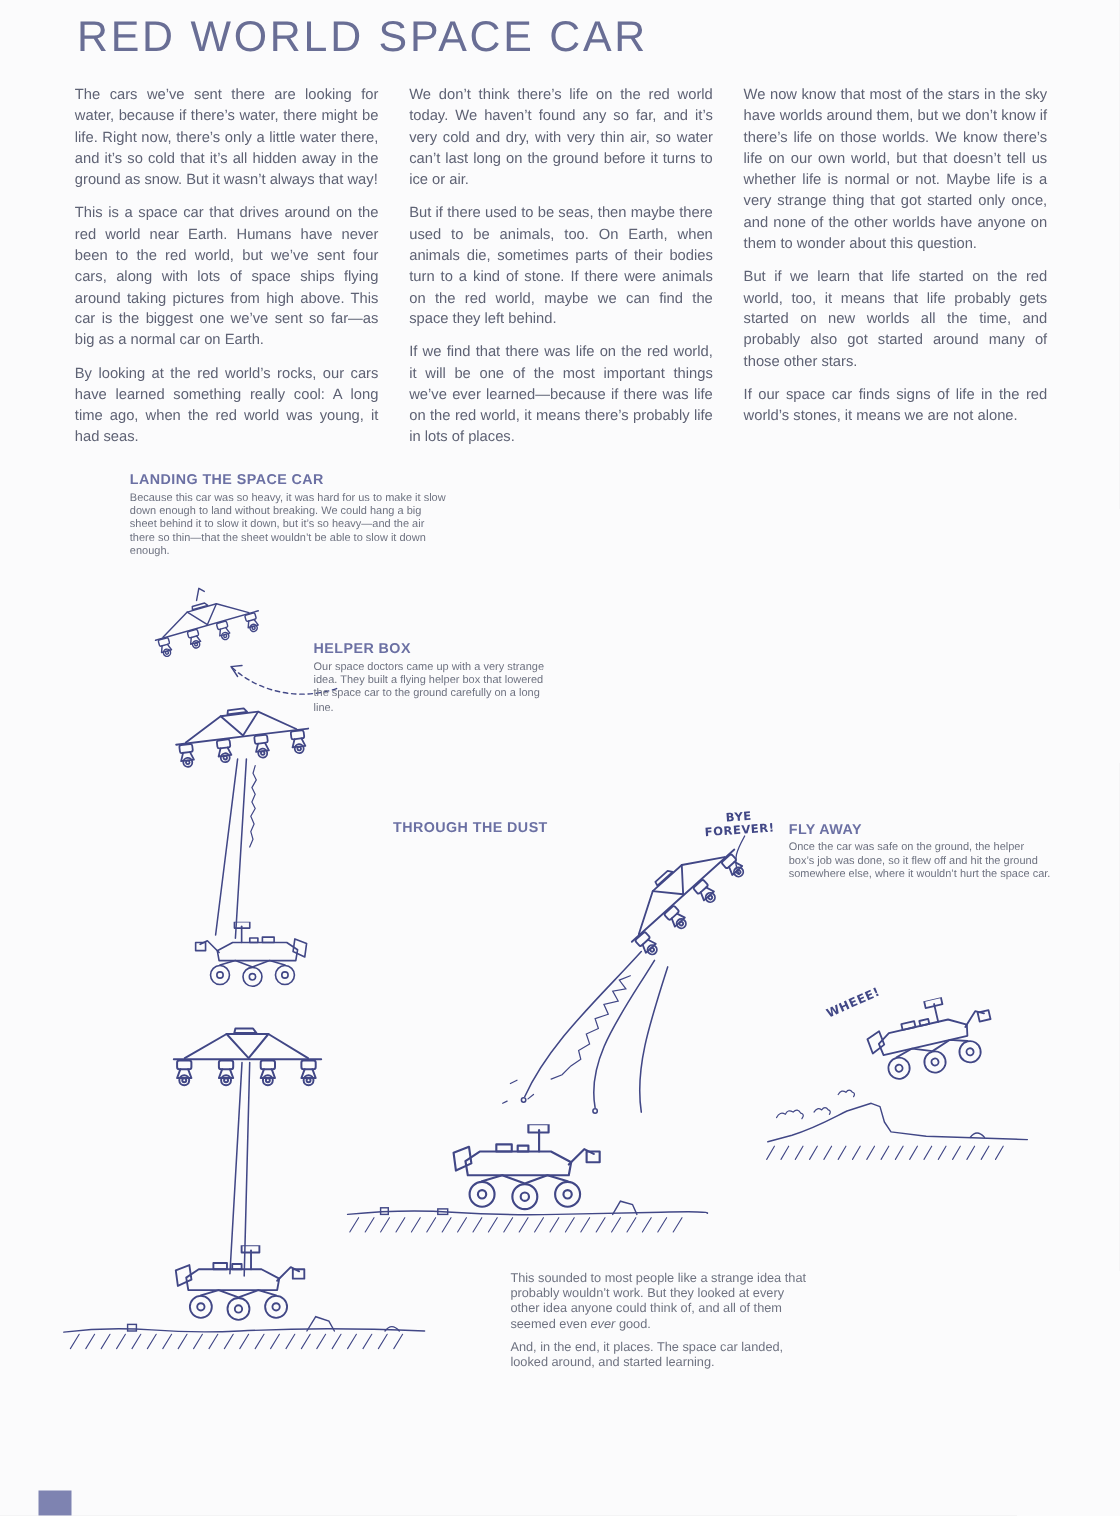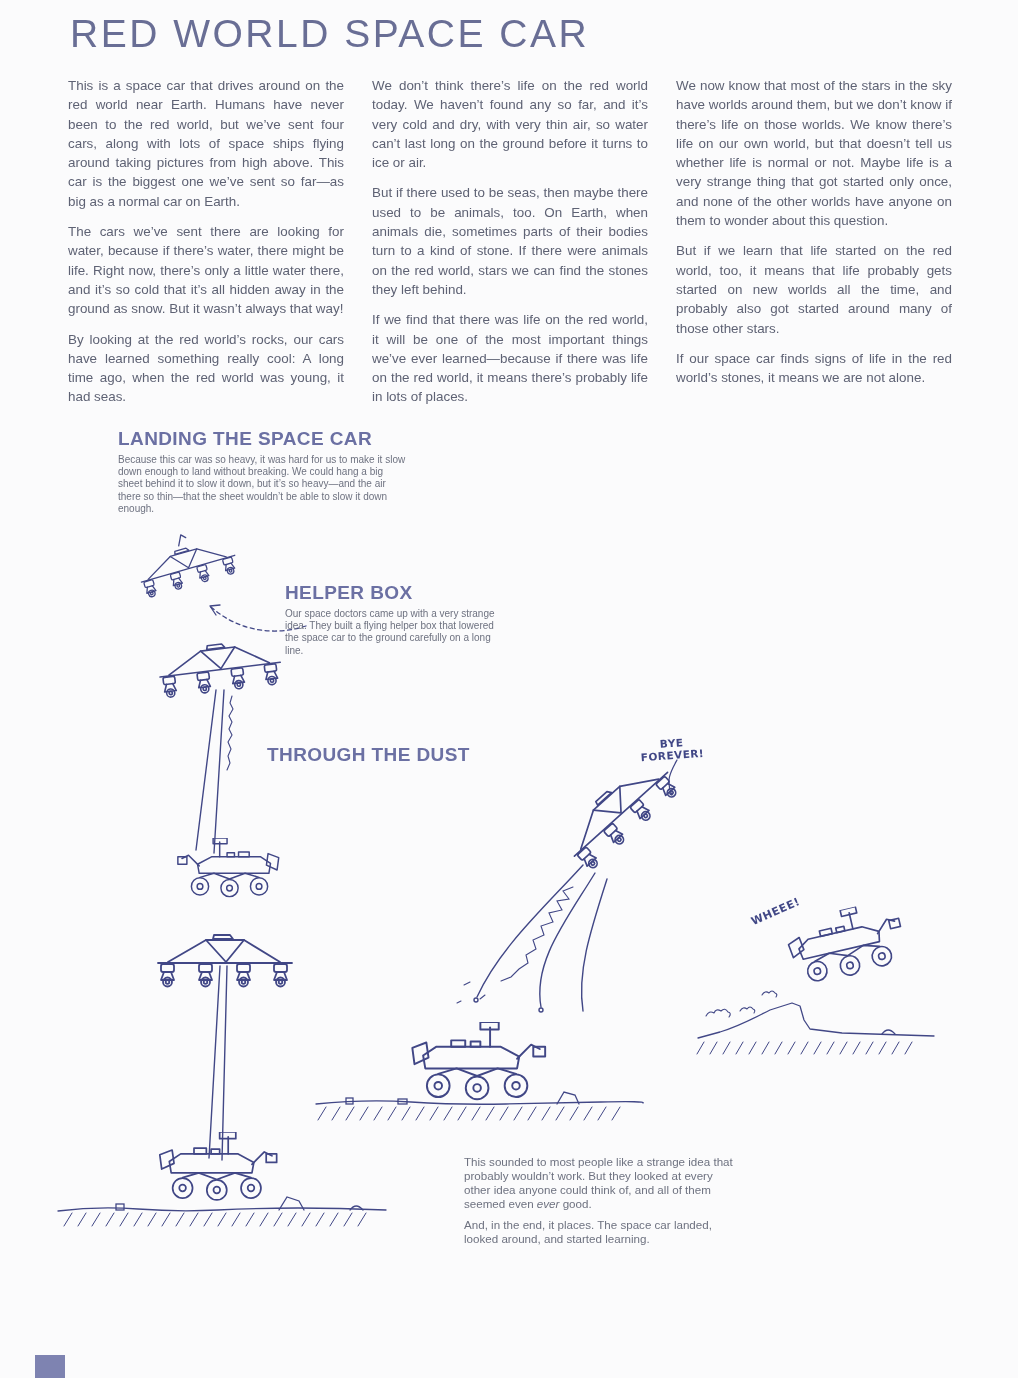--- a/index.html
+++ b/index.html
@@ -20,21 +20,21 @@
     margin:0;font-size:39px;font-weight:400;letter-spacing:2.5px;
     color:var(--title);
   }
   .cols{display:flex;gap:28px;}
   .col{width:276px;}
   .col p{
     margin:0 0 11px 0;font-size:13.4px;line-height:1.44;color:var(--body);
     text-align:justify;
   }
   .section h3{
-    margin:0 0 4px 0;font-size:19px;font-weight:700;letter-spacing:.4px;
+    margin:0 0 4px 0;font-size:13px;font-weight:700;letter-spacing:.4px;
     color:var(--heading);
   }
   .section p{
     margin:0;font-size:10px;line-height:1.22;color:var(--small);
   }
   .caption p{
     margin:0 0 6px 0;font-size:11.6px;line-height:1.22;color:var(--small);
   }
   .hand{
     color:var(--ink);font-size:10.5px;font-weight:700;letter-spacing:.5px;
@@ -95,27 +95,27 @@
     </symbol>
   </defs>
 </svg>
 
 <div id="page">
 
   <h1 id="title" class="abs" style="left:70px;top:12px;">RED WORLD SPACE CAR</h1>
 
   <div class="cols abs" style="left:68px;top:76px;width:884px;">
     <div class="col">
+      <p>The cars we’ve sent there are looking for water, because if there’s water, there might be life. Right now, there’s only a little water there, and it’s so cold that it’s all hidden away in the ground as snow. But it wasn’t always that way!</p>
       <p>This is a space car that drives around on the red world near Earth. Humans have never been to the red world, but we’ve sent four cars, along with lots of space ships flying around taking pictures from high above. This car is the biggest one we’ve sent so far—as big as a normal car on Earth.</p>
-      <p>The cars we’ve sent there are looking for water, because if there’s water, there might be life. Right now, there’s only a little water there, and it’s so cold that it’s all hidden away in the ground as snow. But it wasn’t always that way!</p>
       <p>By looking at the red world’s rocks, our cars have learned something really cool: A long time ago, when the red world was young, it had seas.</p>
     </div>
     <div class="col">
       <p>We don’t think there’s life on the red world today. We haven’t found any so far, and it’s very cold and dry, with very thin air, so water can’t last long on the ground before it turns to ice or air.</p>
-      <p>But if there used to be seas, then maybe there used to be animals, too. On Earth, when animals die, sometimes parts of their bodies turn to a kind of stone. If there were animals on the red world, stars we can find the stones they left behind.</p>
+      <p>But if there used to be seas, then maybe there used to be animals, too. On Earth, when animals die, sometimes parts of their bodies turn to a kind of stone. If there were animals on the red world, maybe we can find the space they left behind.</p>
       <p>If we find that there was life on the red world, it will be one of the most important things we’ve ever learned—because if there was life on the red world, it means there’s probably life in lots of places.</p>
     </div>
     <div class="col">
       <p>We now know that most of the stars in the sky have worlds around them, but we don’t know if there’s life on those worlds. We know there’s life on our own world, but that doesn’t tell us whether life is normal or not. Maybe life is a very strange thing that got started only once, and none of the other worlds have anyone on them to wonder about this question.</p>
       <p>But if we learn that life started on the red world, too, it means that life probably gets started on new worlds all the time, and probably also got started around many of those other stars.</p>
       <p>If our space car finds signs of life in the red world’s stones, it means we are not alone.</p>
     </div>
   </div>
 
   <div class="section abs" style="left:118px;top:428px;width:292px;">
@@ -149,27 +149,31 @@
     <g fill="none" stroke="currentColor" stroke-width="1.4" stroke-linecap="round">
       <path d="M76 50 L56 210"></path>
       <path d="M84 50 L74 213"></path>
       <path d="M92 56 l-2 7 l3 6 l-4 7 l3 6 l-3 7 l3 6 l-4 7 l3 7 l-3 7 l2 7 l-3 7" stroke-width="1.1"></path>
     </g>
     <g transform="translate(142,198) scale(-0.82 0.82)">
         <use href="#sym-rover" width="130" height="74"></use>
       </g>
   </svg>
 
-  <div class="section abs" style="left:267px;top:744px;width:231px;">
+  <div class="section abs" style="left:267px;top:744px;width:231px;text-align:right;">
     <h3>THROUGH THE DUST</h3>
   </div>
 
   <div class="hand abs" style="left:633px;top:737px;width:78px;transform:rotate(-4deg);">BYE
 FOREVER!</div>
 
+  <div class="section abs" style="left:717px;top:746px;width:238px;">
+    <h3>FLY AWAY</h3>
+    <p>Once the car was safe on the ground, the helper box’s job was done, so it flew off and hit the ground somewhere else, where it wouldn’t hurt the space car.</p>
+  </div>
 
   <svg class="abs ink" style="left:425px;top:757px;" width="296" height="262" viewBox="0 0 296 262">
     <g transform="translate(208,72) rotate(-42)">
       <use href="#sym-crane" x="-75" y="-48" width="150" height="58"></use>
     </g>
     <g fill="none" stroke="currentColor" stroke-width="1.4" stroke-linecap="round">
       <path d="M252 3 C 246 14, 240 24, 247 38" stroke-width="1.2"></path>
       <path d="M158 108 C 120 150, 75 190, 52 240"></path>
       <path d="M170 116 C 140 165, 108 205, 116 250"></path>
       <path d="M182 122 C 165 175, 152 215, 158 254"></path>

